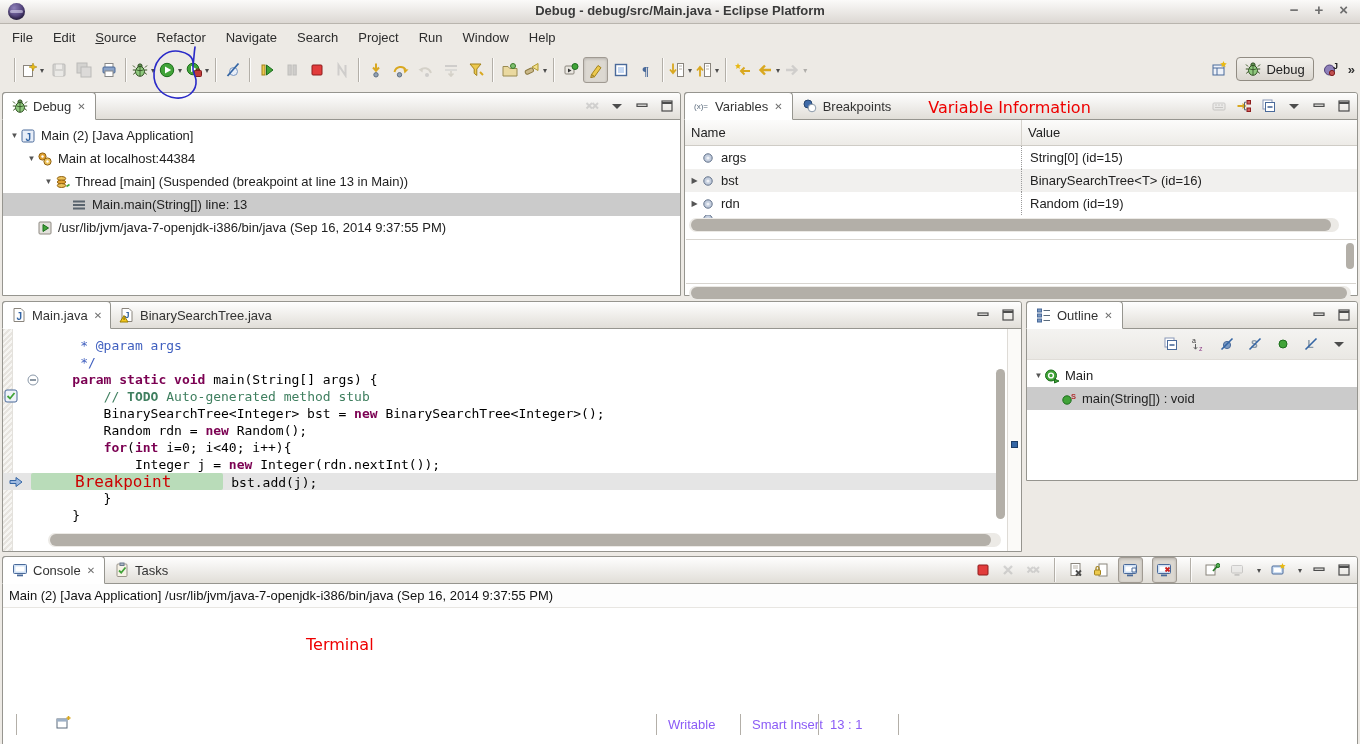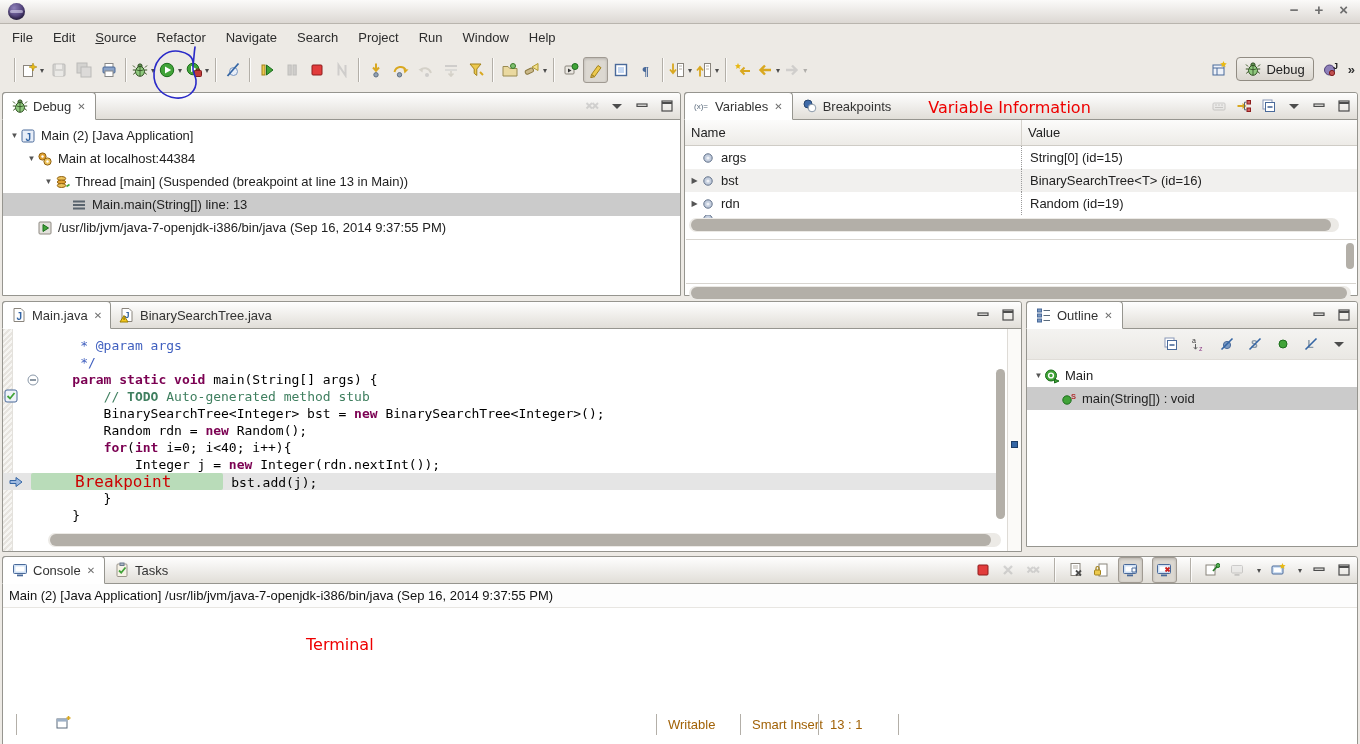--- a/index.html
+++ b/index.html
@@ -99,28 +99,29 @@
 
   
   #console-desc{position:absolute;left:0;right:0;top:27px;height:24px;background:#fdfdfd;border-bottom:1px solid #e8e6e2;
     display:flex;align-items:center;padding-left:6px;color:#111;white-space:nowrap}
   #console-body{position:absolute;left:0;right:0;top:51px;bottom:0;background:#fff}
   #console-annot{position:absolute;left:303px;top:27px}
 
   
   #statusbar{position:absolute;left:0;top:706px;width:1360px;height:38px}
   .sb-div{position:absolute;top:8px;width:1px;height:21px;background:#b3afa8;box-shadow:1px 0 0 rgba(255,255,255,.8)}
-  .sb-cell{position:absolute;top:11px;color:#a16207;white-space:nowrap}
+  .sb-cell{position:absolute;top:11px;color:#8b5cf6;white-space:nowrap}
   #fastview-btn{position:absolute;left:55px;top:9px}
 </style>
 </head>
 <body>
 
 <div id="titlebar">
   <div id="app-orb"></div>
+  <div id="title-text">Debug - debug/src/Main.java - Eclipse Platform</div>
   <div id="win-controls">
     <span>−</span>
     <span>+</span>
     <span>×</span>
   </div>
 </div>
 
 <div id="menubar">
     <div class="menu-item">File</div>
     <div class="menu-item">Edit</div>
@@ -743,21 +744,21 @@
       <span class="gut-icon" style="left: 1px; top: 60px;"><svg width="14" height="14" viewBox="0 0 14 14">
           <rect x="1" y="1" width="12" height="12" rx="2" fill="#eef2f9" stroke="#4a6a9a"></rect>
           <path d="M3.5 7 l2.5 2.5 L10.5 4" stroke="#41a338" stroke-width="1.8" fill="none"></path>
         </svg></span>
       <span class="gut-icon" style="left: 6px; top: 146px;"><svg width="14" height="12" viewBox="0 0 14 12">
           <path d="M1 4.5 h6 V1.5 L13 6 7 10.5 V7.5 H1 Z" fill="#9db9e0" stroke="#3465a4"></path>
         </svg></span>
     </div>
 </div>
 
-<div class="view" id="outline-view" style="left:1026px;top:301px;width:332px;height:246px">
+<div class="view" id="outline-view" style="left:1026px;top:301px;width:332px;height:180px">
   <div class="tabbar">
     <div class="tab active">
       <span class="icon" id="outline-tab-icon">
           <svg width="16" height="16" viewBox="0 0 16 16" xmlns="http://www.w3.org/2000/svg">
             <rect x="1.5" y="2" width="4" height="3" fill="#7a9ac4" stroke="#4a6a9a"></rect>
             <rect x="1.5" y="7" width="4" height="3" fill="#7a9ac4" stroke="#4a6a9a"></rect>
             <rect x="1.5" y="12" width="4" height="3" fill="#7a9ac4" stroke="#4a6a9a"></rect>
             <line x1="7.5" y1="3.5" x2="14" y2="3.5" stroke="#5a6a7c"></line>
             <line x1="7.5" y1="8.5" x2="14" y2="8.5" stroke="#5a6a7c"></line>
             <line x1="7.5" y1="13.5" x2="14" y2="13.5" stroke="#5a6a7c"></line>

